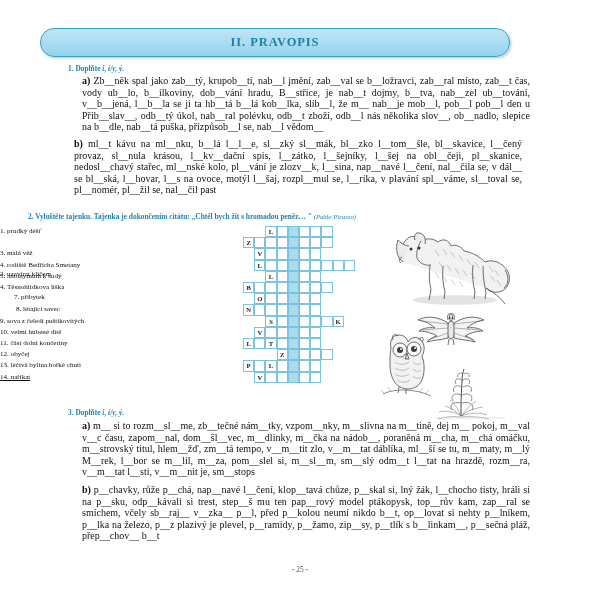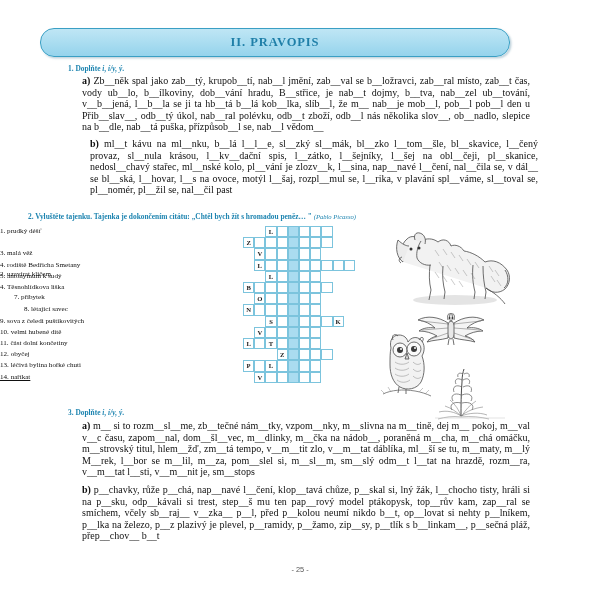--- a/index.html
+++ b/index.html
@@ -75,21 +75,21 @@
   }
 
   
   .illus{position:absolute;}
   .illus svg{display:block;}
 
   
   .footer{
     position:absolute;left:0;bottom:26px;width:600px;
     text-align:center;
-    font-family:Liberation Sans, sans-serif;
+    font-family:Liberation Serif, serif;
     font-size:7.4px;color:#555;
   }
 </style>
 </head>
 <body>
 
 <div class="page">
 
   <div class="banner-wrap">
     <div class="banner">
@@ -101,41 +101,41 @@
     <span>1.</span>
     <span>Doplňte</span>
     <span class="ital">i, í/y, ý</span><span>.</span>
   </div>
 
   <div class="para" style="left:82px;top:75px;width:448px;">
     <span class="lbl">a)</span>
     <span>Zb__něk spal jako zab__tý, krupob__tí, nab__l jmění, zab__val se b__ložravci, zab__ral místo, zab__t čas, vody ub__lo, b__ílkoviny, dob__vání hradu, B__střice, je nab__t dojmy, b__tva, nab__zel ub__tování, v__b__jená, l__b__la se ji ta hb__tá b__lá kob__lka, slíb__l, že m__ nab__je mob__l, pob__l pob__l den u Přib__slav__, odb__tý úkol, nab__ral polévku, odb__t zboží, odb__l nás několika slov__, ob__nadlo, slepice na b__dle, nab__tá puška, přízpůsob__l se, nab__l vědom__</span>
   </div>
 
-  <div class="para" style="left:90px;top:138px;width:448px;">
+  <div class="para" style="left:74px;top:138px;width:448px;">
     <span class="lbl">b)</span>
     <span>ml__t kávu na ml__nku, b__lá l__l__e, sl__zký sl__mák, bl__zko l__tom__šle, bl__skavice, l__čený provaz, sl__nula krásou, l__kv__dační spis, l__zátko, l__šejníky, l__šej na obl__čeji, pl__skanice, nedosl__chavý stařec, ml__nské kolo, pl__vání je zlozv__k, l__sina, nap__navé l__čení, nal__čila se, v dál__ se bl__ská, l__hovar, l__s na ovoce, motýl l__šaj, rozpl__mul se, l__rika, v plavání spl__váme, sl__toval se, pl__nomér, pl__žil se, nal__čil past</span>
   </div>
 
   <div class="ex-head" style="left:28px;top:212px;">
     <span>2.</span>
     <span>Vyluštěte tajenku. Tajenka je dokončením citátu:</span>
     <span class="quote">„Chtěl bych žít s hromadou peněz… "</span>
     <span class="author">(Pablo Picasso)</span>
   </div>
 
   <div id="clue-list">
       <div class="clue" style="top: 227px; left: 0px; width: 232px; padding-right: 4px; box-sizing: border-box;">1. prudký déšť</div>
       <div class="clue" style="top: 238.2px; left: 0px; width: 232px; padding-right: 4px; box-sizing: border-box; margin-top: 32px;">2. uzavírat klíčem</div>
       <div class="clue" style="top: 249.4px; left: 0px; width: 232px; padding-right: 4px; box-sizing: border-box;">3. malá věž</div>
       <div class="clue" style="top: 260.6px; left: 0px; width: 232px; padding-right: 4px; box-sizing: border-box;">4. rodiště Bedřicha Smetany</div>
       <div class="clue" style="top: 271.8px; left: 0px; width: 232px; padding-right: 4px; box-sizing: border-box;">5. antonymum k sudý</div>
       <div class="clue" style="top: 283px; left: 0px; width: 232px; padding-right: 4px; box-sizing: border-box;">4. Těsnohlídkova liška</div>
       <div class="clue" style="top: 293px; left: 0px; width: 232px; padding-right: 4px; box-sizing: border-box; margin-left: 14px;">7. příbytek</div>
-      <div class="clue" style="top: 305.4px; left: 16px; width: 232px; padding-right: 4px; box-sizing: border-box; padding-left: 8px;">8. létající savec</div>
+      <div class="clue" style="top: 305.4px; left: 8px; width: 232px; padding-right: 4px; box-sizing: border-box; padding-left: 8px;">8. létající savec</div>
       <div class="clue" style="top: 316.6px; left: 0px; width: 232px; padding-right: 4px; box-sizing: border-box;">9. sova z čeledi puštíkovitých</div>
       <div class="clue" style="top: 327.8px; left: 0px; width: 232px; padding-right: 4px; box-sizing: border-box;">10. velmi hubené dítě</div>
       <div class="clue" style="top: 339px; left: 0px; width: 232px; padding-right: 4px; box-sizing: border-box; font-family: Liberation Serif, serif;">11. část dolní končetiny</div>
       <div class="clue" style="top: 350.2px; left: 0px; width: 232px; padding-right: 4px; box-sizing: border-box;">12. obyčej</div>
       <div class="clue" style="top: 361.4px; left: 0px; width: 232px; padding-right: 4px; box-sizing: border-box;">13. léčivá bylina hořké chuti</div>
       <div class="clue" style="top: 372.6px; left: 0px; width: 232px; padding-right: 4px; box-sizing: border-box; text-decoration: underline;">14. naříkat</div>
     </div>
 
   <div class="cw" id="crossword" style="left:243px;top:226px;">
       <div class="cw-row" style="top: 0px; left: 22.4px;">

